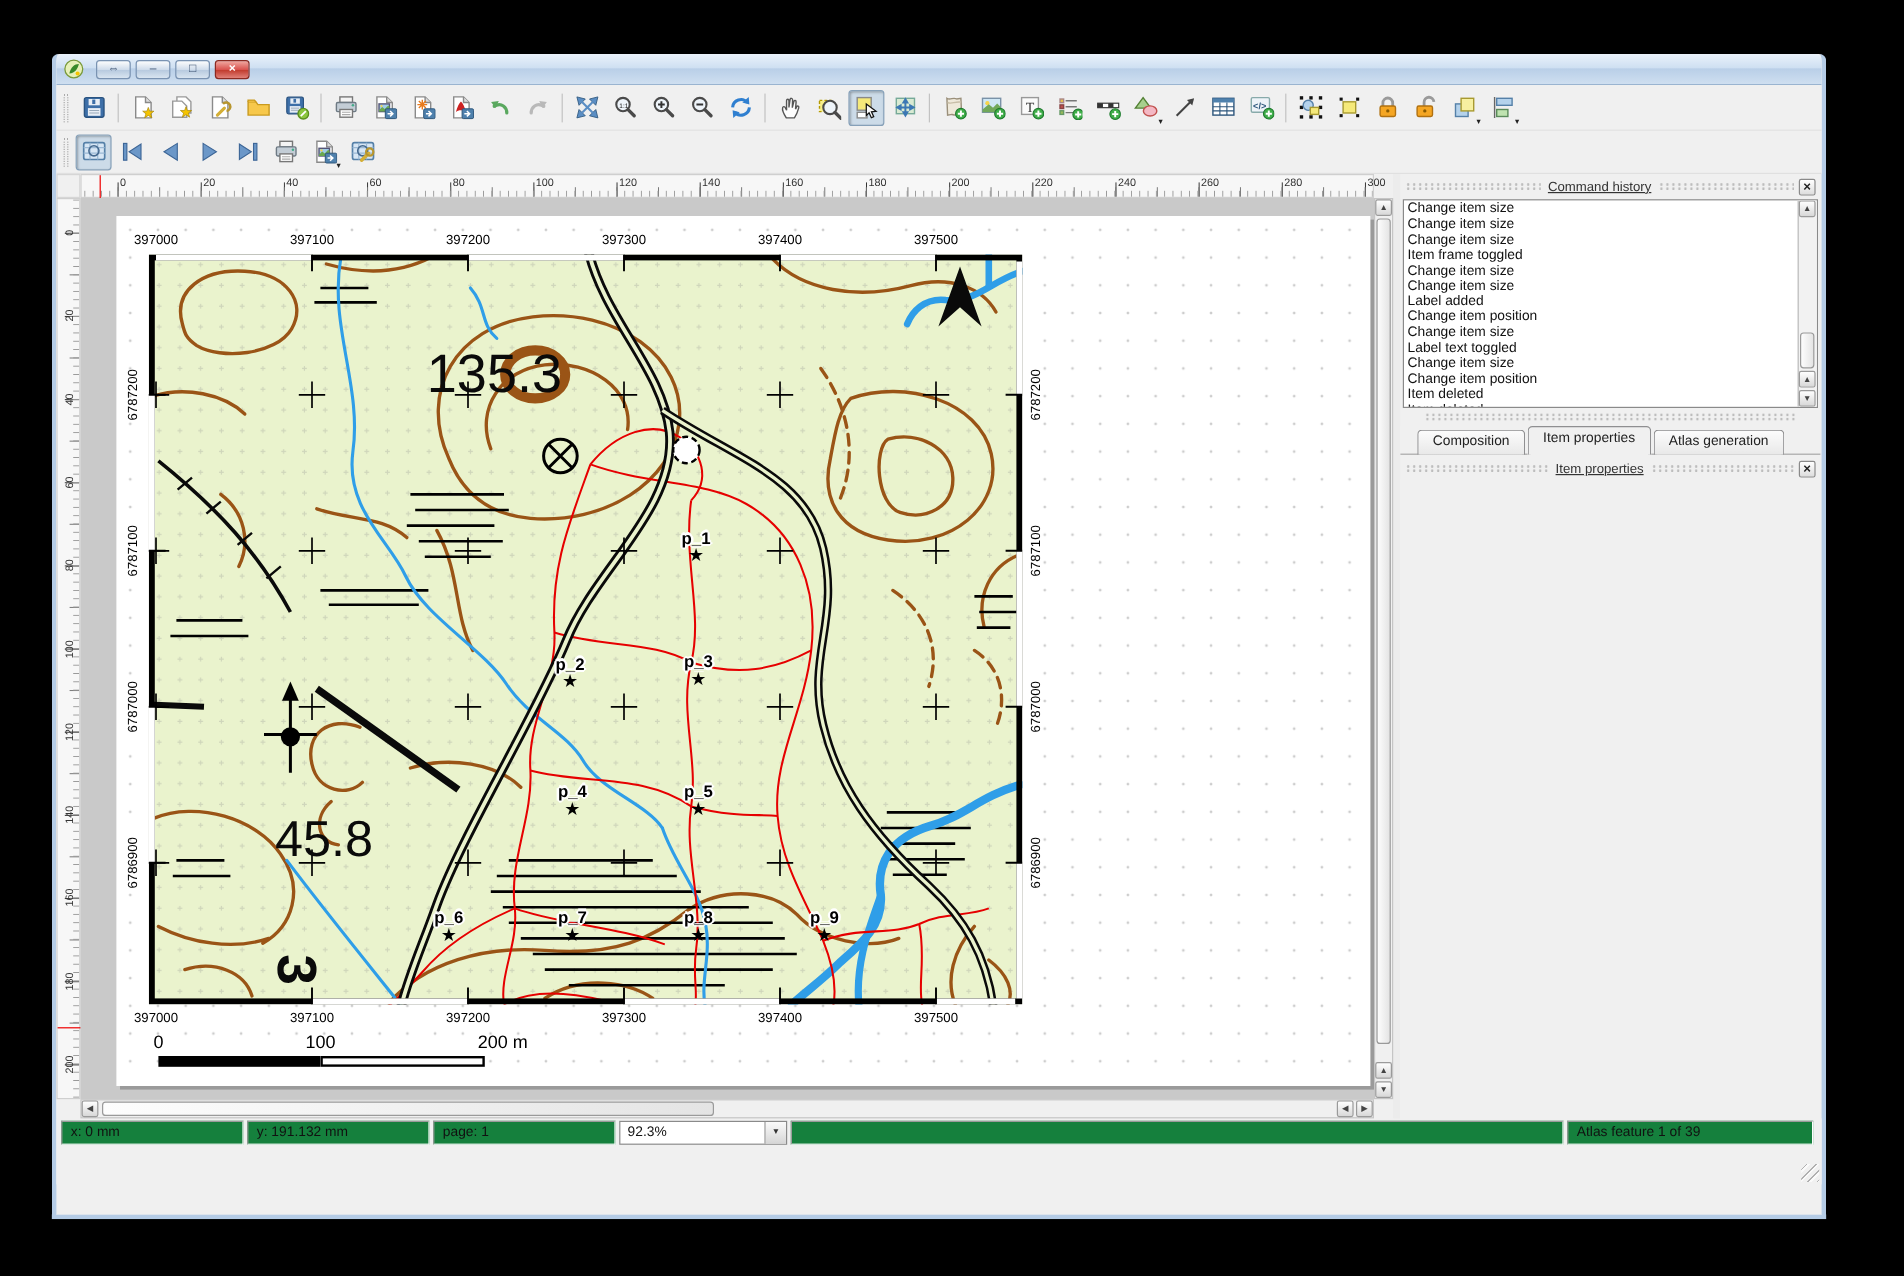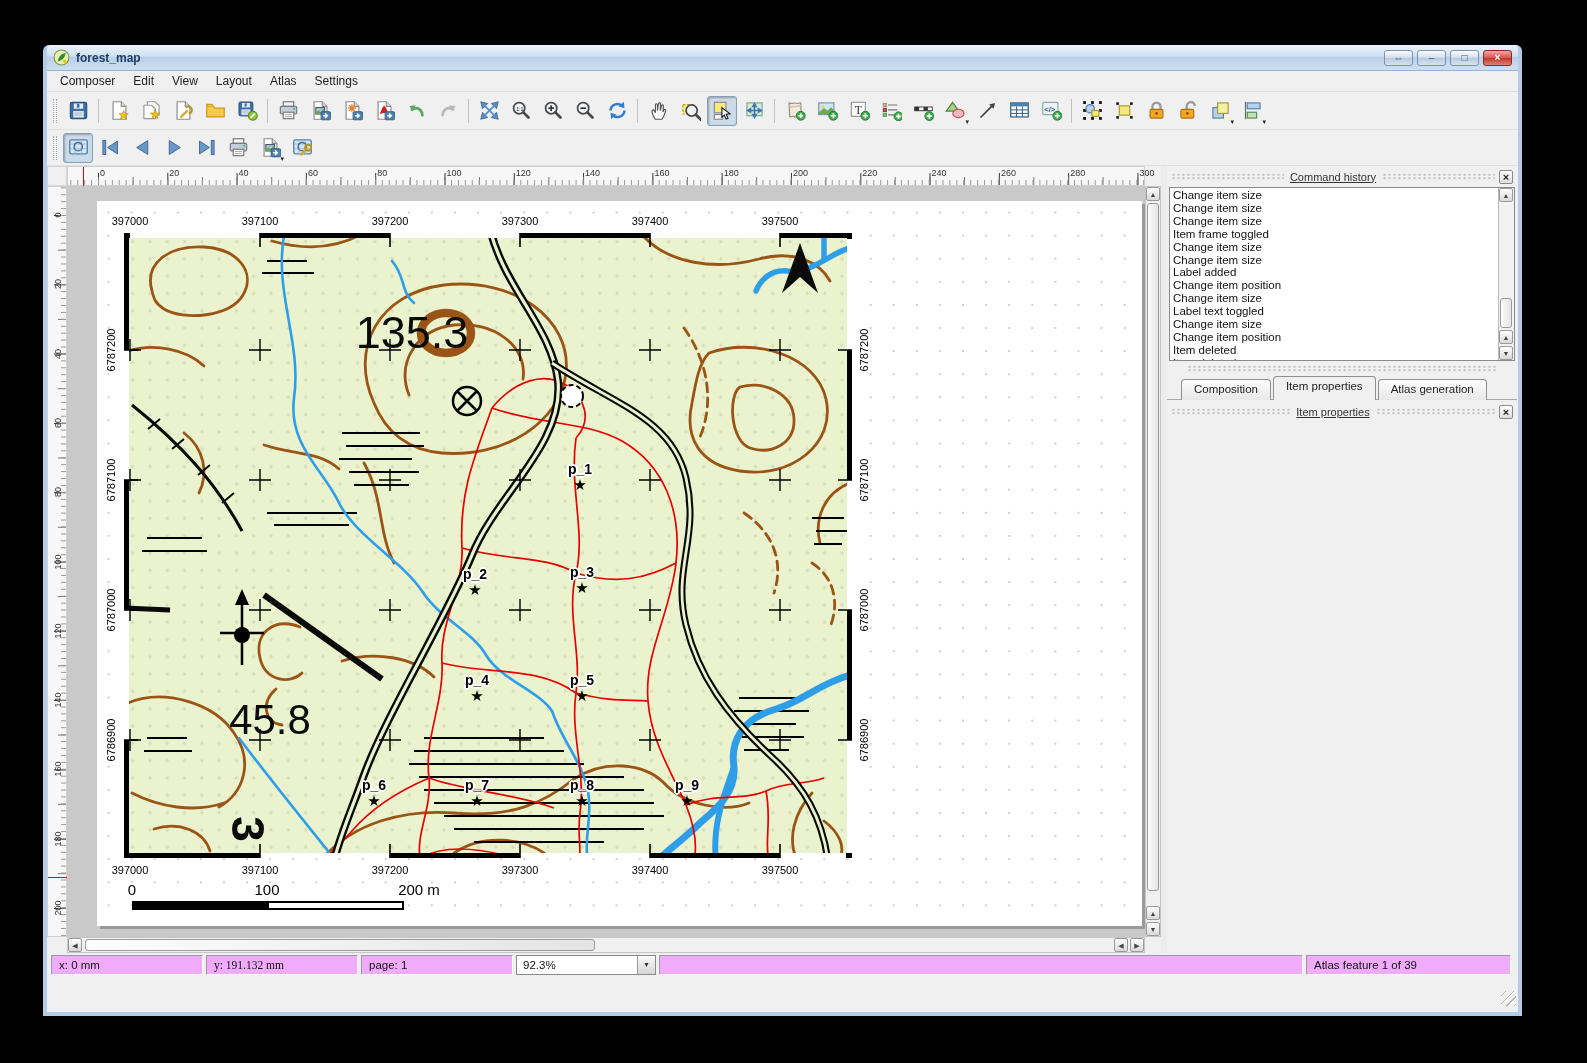--- a/index.html
+++ b/index.html
@@ -86,23 +86,23 @@
   .history-list { list-style:none; padding:1px 3px; }
   .history-list li { font-size:11.5px; line-height:12.9px; color:#111; white-space:nowrap; }
   .hist-scroll { position:absolute; right:0; top:0; width:16px; height:100%; background:#f2f2f2; border-left:1px solid #bbb;}
   .tabs-row { display:flex; align-items:flex-end; height:24px; padding-left:14px; border-bottom:1px solid #a8a8a8; margin-top:4px; background:#f0f0f0;}
   .tab { font-size:11.5px; color:#222; padding:3px 12px 4px; border:1px solid #8f8f91; border-bottom:none;
          border-radius:4px 4px 0 0; background:linear-gradient(#fcfcfc,#e8e8e8); margin-right:2px; position:relative; top:1px; height:21px;}
   .tab.active { background:#f0f0f0; height:24px; z-index:2; box-shadow:0 1px 0 #f0f0f0; }
   .panel-content { flex:1; background:#f0f0f0; }
   
   .statusbar { height:24px; display:flex; align-items:center; padding:0 4px; background:#f0f0f0; }
-  .status-field { height:20px; font-size:11.5px; color:#111; padding:3px 7px 0; margin-right:3px; background:#f0abfc;
+  .status-field { height:20px; font-size:11.5px; color:#111; padding:3px 7px 0; margin-right:3px; background:#15803d;
                   border:1px solid; border-color:#9a9a9a #fdfdfd #fdfdfd #9a9a9a; white-space:nowrap;}
-  .f-x{width:152px;} .f-y{width:152px;font-family:Liberation Serif, serif;} .f-page{width:152px;}
+  .f-x{width:152px;} .f-y{width:152px;} .f-page{width:152px;}
   .combo { width:140px; height:20px; margin-right:3px; background:#fff; border:1px solid #8a8a8a; display:flex; align-items:center; }
   .combo .val { flex:1; font-size:11.5px; padding-left:6px; color:#111;}
   .combo .btn { width:18px; height:18px; background:linear-gradient(#fafafa,#d6d6d6); border-left:1px solid #9a9a9a;
                 font-size:7px; text-align:center; line-height:17px; color:#333;}
   .f-progress { flex:1; }
   .f-atlas { width:205px; }
   .footer { height:31px; position:relative; background:#f0f0f0;}
   .grip { position:absolute; right:2px; bottom:2px; width:15px; height:15px;
           background:repeating-linear-gradient(135deg,transparent 0 3px,#b0b0b0 3px 4px,#fafafa 4px 5.5px); }
 </style>
@@ -110,37 +110,28 @@
 <body>
 
 <div class="window">
 
   <div class="titlebar">
     <svg class="app-icon" viewBox="0 0 16 16">
       <circle cx="8" cy="8" r="7" fill="#e7f0b8" stroke="#7a9a3a"></circle>
       <path d="M4.5,11.5 C5.5,6.5 8.5,4 12,4 C11,8 9,11 4.5,11.5 z" fill="#3a8a2a"></path>
       <circle cx="11" cy="11.5" r="1.6" fill="#f5c400"></circle>
     </svg>
-    <span class="title-text">forest_map</span>
     <span class="win-btns" id="win-btns" style="display:flex;">
         <span class="win-btn">⇔</span>
         <span class="win-btn">–</span>
         <span class="win-btn">□</span>
         <span class="win-btn close">×</span>
       </span>
   </div>
 
-  <div class="menubar" id="menubar">
-      <span class="menu-item">Composer</span>
-      <span class="menu-item">Edit</span>
-      <span class="menu-item">View</span>
-      <span class="menu-item">Layout</span>
-      <span class="menu-item">Atlas</span>
-      <span class="menu-item">Settings</span>
-    </div>
 
   <div class="toolbar" id="toolbar-main">
       <div class="tb-handle"></div>
       <button class="tb-btn">
         <span>
           <svg viewBox="0 0 18 18" width="21" height="21">
             <rect x="2" y="2" width="14" height="14" rx="1.5" fill="#3d6fa8" stroke="#2a5380"></rect>
             <rect x="5" y="3" width="8" height="4.5" fill="#e8eef5"></rect>
             <rect x="7.6" y="3.4" width="2.2" height="3.2" fill="#3d6fa8"></rect>
             <rect x="4.5" y="9.5" width="9" height="5.5" fill="#e8eef5"></rect>

